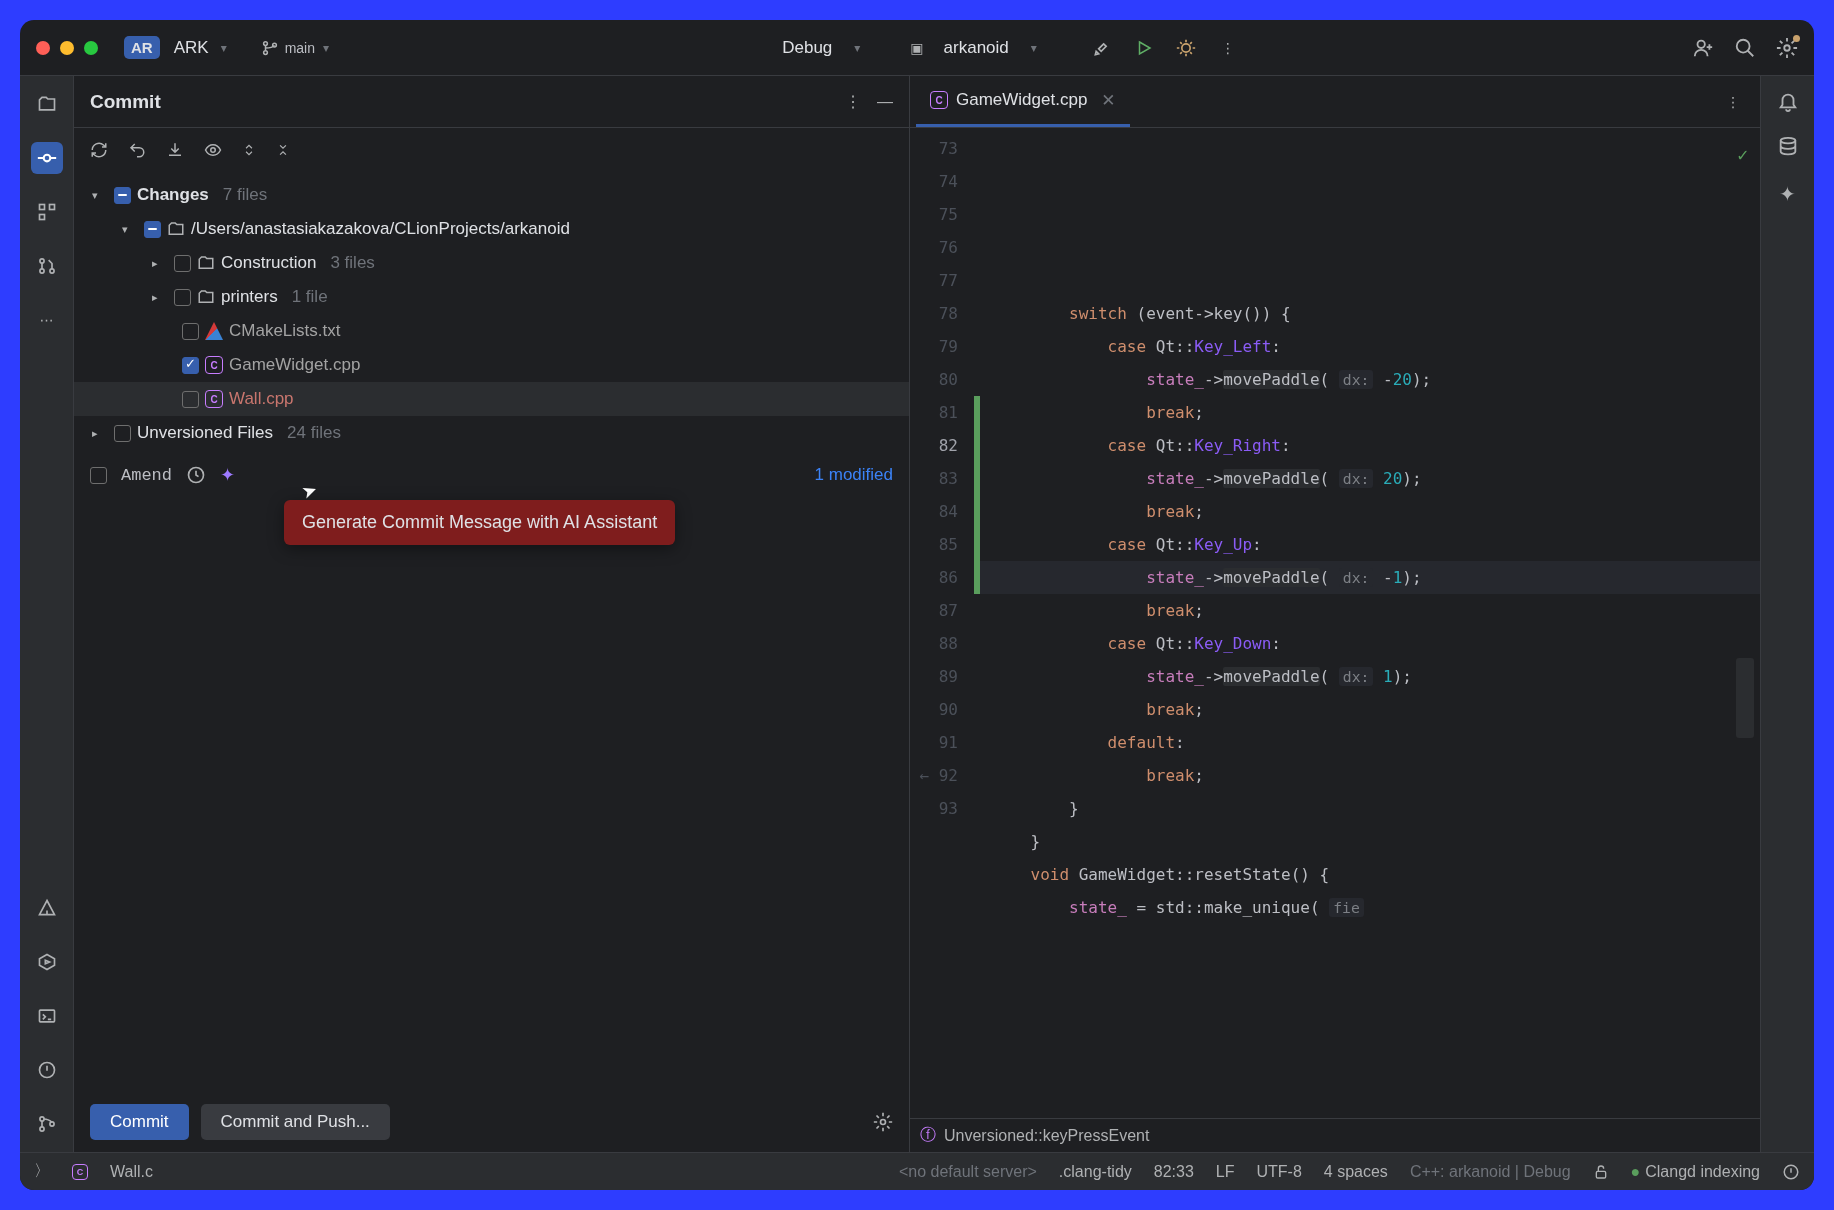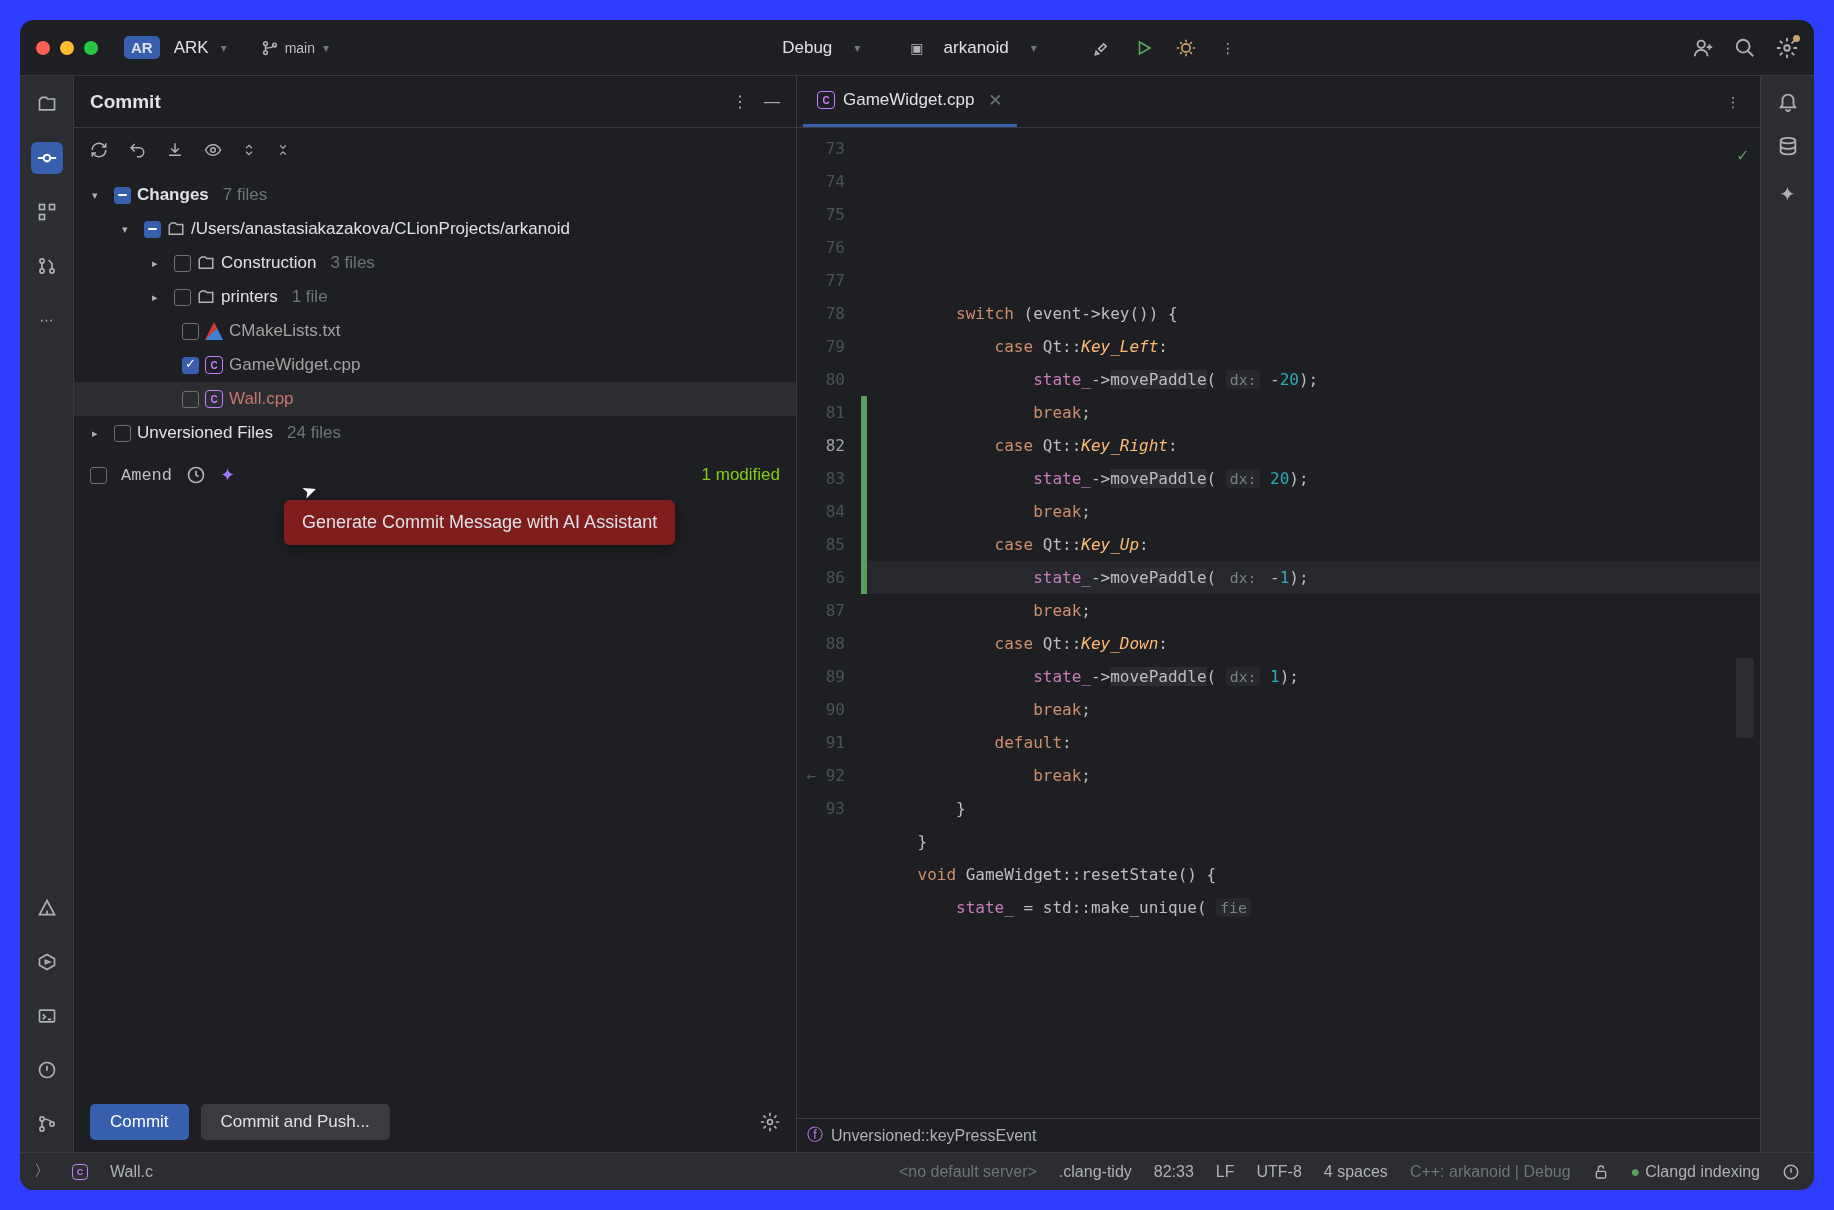--- a/index.html
+++ b/index.html
@@ -71,21 +71,21 @@
   width: 32px; height: 32px;
   display: flex; align-items: center; justify-content: center;
   color: #afb1b3;
   border-radius: 6px;
   cursor: pointer;
 }
 .iconbar .ib.active { background: #375fad; color: #fff; }
 .iconbar .filler { flex: 1; }
 
 .commit-panel {
-  width: 723px;
+  width: 836px;
   background: #1e1f22;
   border-right: 1px solid #393b40;
   display: flex;
   flex-direction: column;
 }
 .commit-header {
   height: 52px;
   display: flex;
   align-items: center;
   padding: 0 16px;
@@ -144,21 +144,21 @@
 .commit-msg-area {
   padding: 8px 16px;
   display: flex;
   align-items: center;
   gap: 14px;
   position: relative;
 }
 .amend { color: #bcbec4; font-size: 17px; font-family: Liberation Mono, monospace; }
 .hist-icon, .ai-icon { color: #afb1b3; cursor: pointer; font-size: 18px; }
 .ai-star { color: #9d7aff; }
-.modified-link { margin-left: auto; color: #84cc16; font-size: 17px; cursor: pointer; }
+.modified-link { margin-left: auto; color: #3b82f6; font-size: 17px; cursor: pointer; }
 
 .tooltip {
   position: absolute;
   top: 44px;
   left: 210px;
   background: #7f1d1d;
   color: #dfe1e5;
   padding: 12px 18px;
   border-radius: 6px;
   font-size: 18px;
@@ -245,21 +245,21 @@
   font-family: 'Menlo', monospace;
   font-size: 16px;
   line-height: 33px;
   padding-top: 4px;
   padding-left: 12px;
   white-space: pre;
   overflow: hidden;
   position: relative;
 }
 .kw { color: #cf8e6d; }
-.enum { color: #fdba74; font-style: italic; }
+.enum { color: #8b5cf6; }
 .field { color: #c77dbb; }
 .func { color: #bcbec4; }
 .param { background: #26282e; color: #7d8086; padding: 1px 4px; border-radius: 3px; font-size: 0.92em; }
 .num { color: #2aacb8; }
 .call-hl { background: #2b2d30; border-radius: 2px; }
 .cur-line { background: #26282e; display: inline-block; width: calc(100% + 12px); margin-left: -12px; padding-left: 12px; }
 .checkmark { position: absolute; right: 12px; top: 10px; color: #5a9e5d; font-size: 18px; }
 .minimap-thumb {
   position: absolute;
   right: 6px;

